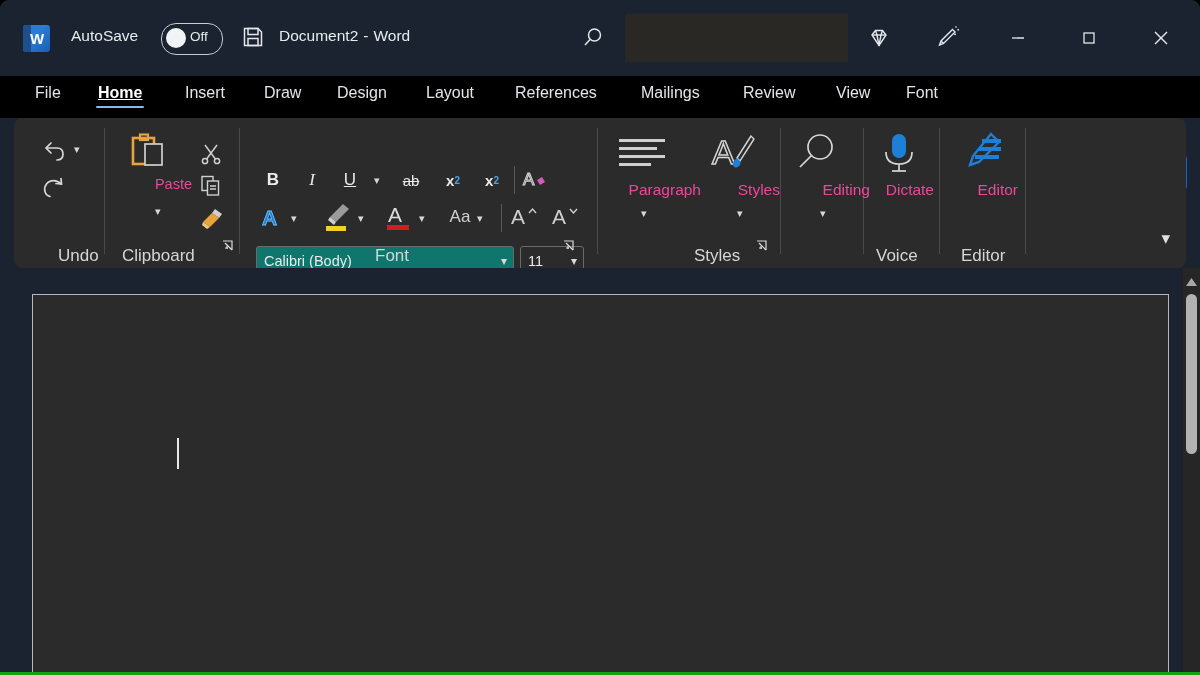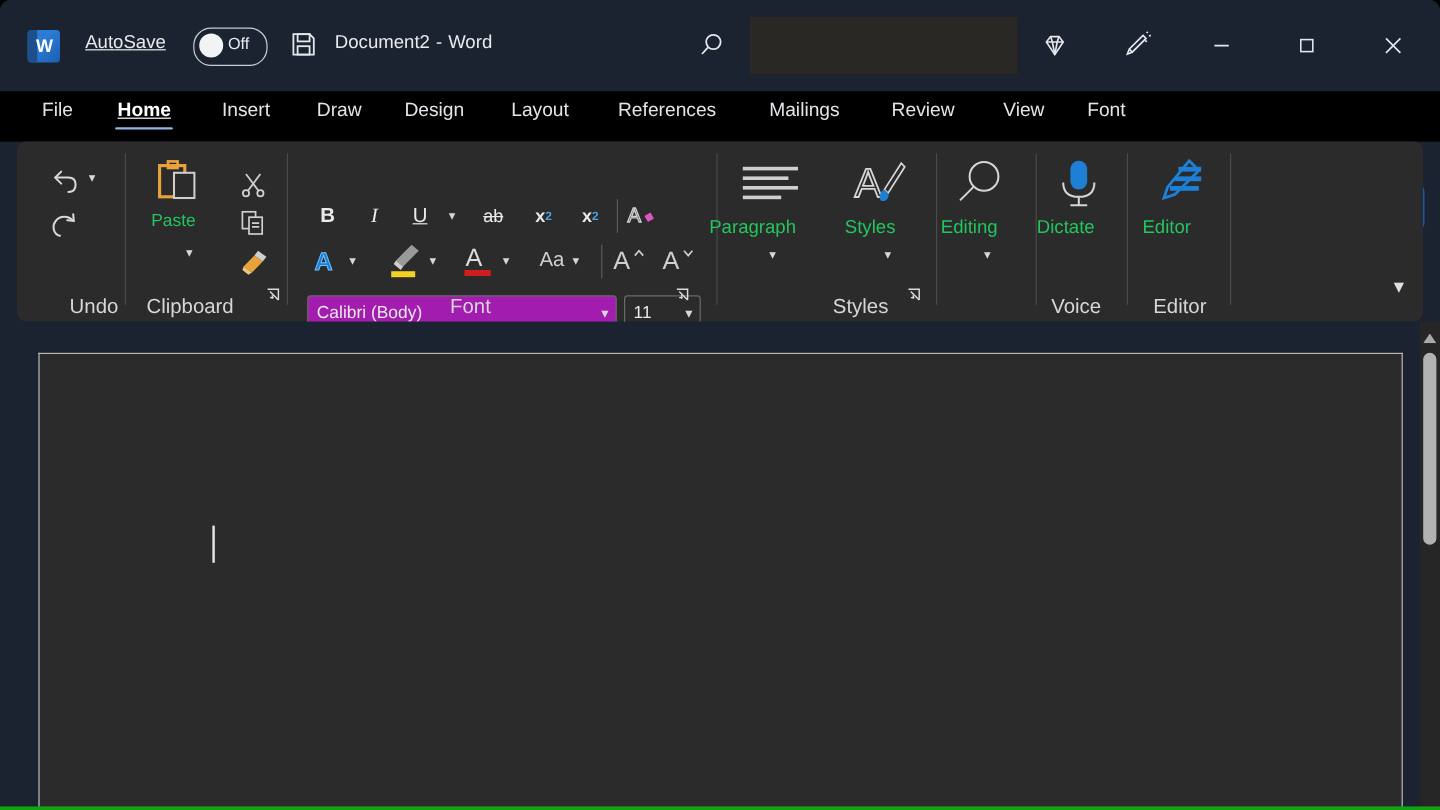--- a/index.html
+++ b/index.html
@@ -51,21 +51,20 @@
     color: #ffffff;
     font-size: 15px; font-weight: bold;
     font-family: "Liberation Sans", sans-serif;
     letter-spacing: -1px;
   }
   .autosave-label {
     position: absolute;
     left: 71px; top: 27px;
     color: #e8eaed;
     font-size: 15.5px;
-    text-decoration: underline;
   }
   .autosave-toggle {
     position: absolute;
     left: 161px; top: 23px;
     width: 60px; height: 30px;
     border: 1.6px solid #c8ccd4;
     border-radius: 15px;
     background: #1b2230;
   }
   .autosave-toggle .knob {
@@ -199,36 +198,36 @@
     width: 14px; height: 14px;
   }
   .rib-btn {
     position: absolute;
     display: flex;
     align-items: center;
     justify-content: center;
   }
   .big-label {
     position: absolute;
-    color: #22c55e;
+    color: #ec4899;
     font-size: 14.5px;
     white-space: nowrap;
-    text-align: left;
+    text-align: right;
   }
   .chev {
     position: absolute;
     color: #d8d8d8;
     font-size: 11px;
     line-height: 1;
   }
   .fontname-box {
     position: absolute;
     left: 242px; top: 128px;
     width: 256px; height: 30px;
-    background: #a21caf;
+    background: #0f766e;
     border: 1px solid #6a6a6a;
     border-radius: 3px;
   }
   .fontname-box .val {
     position: absolute;
     left: 7px; top: 6px;
     color: #eaeaea;
     font-size: 14.5px;
   }
   .fontsize-box {

